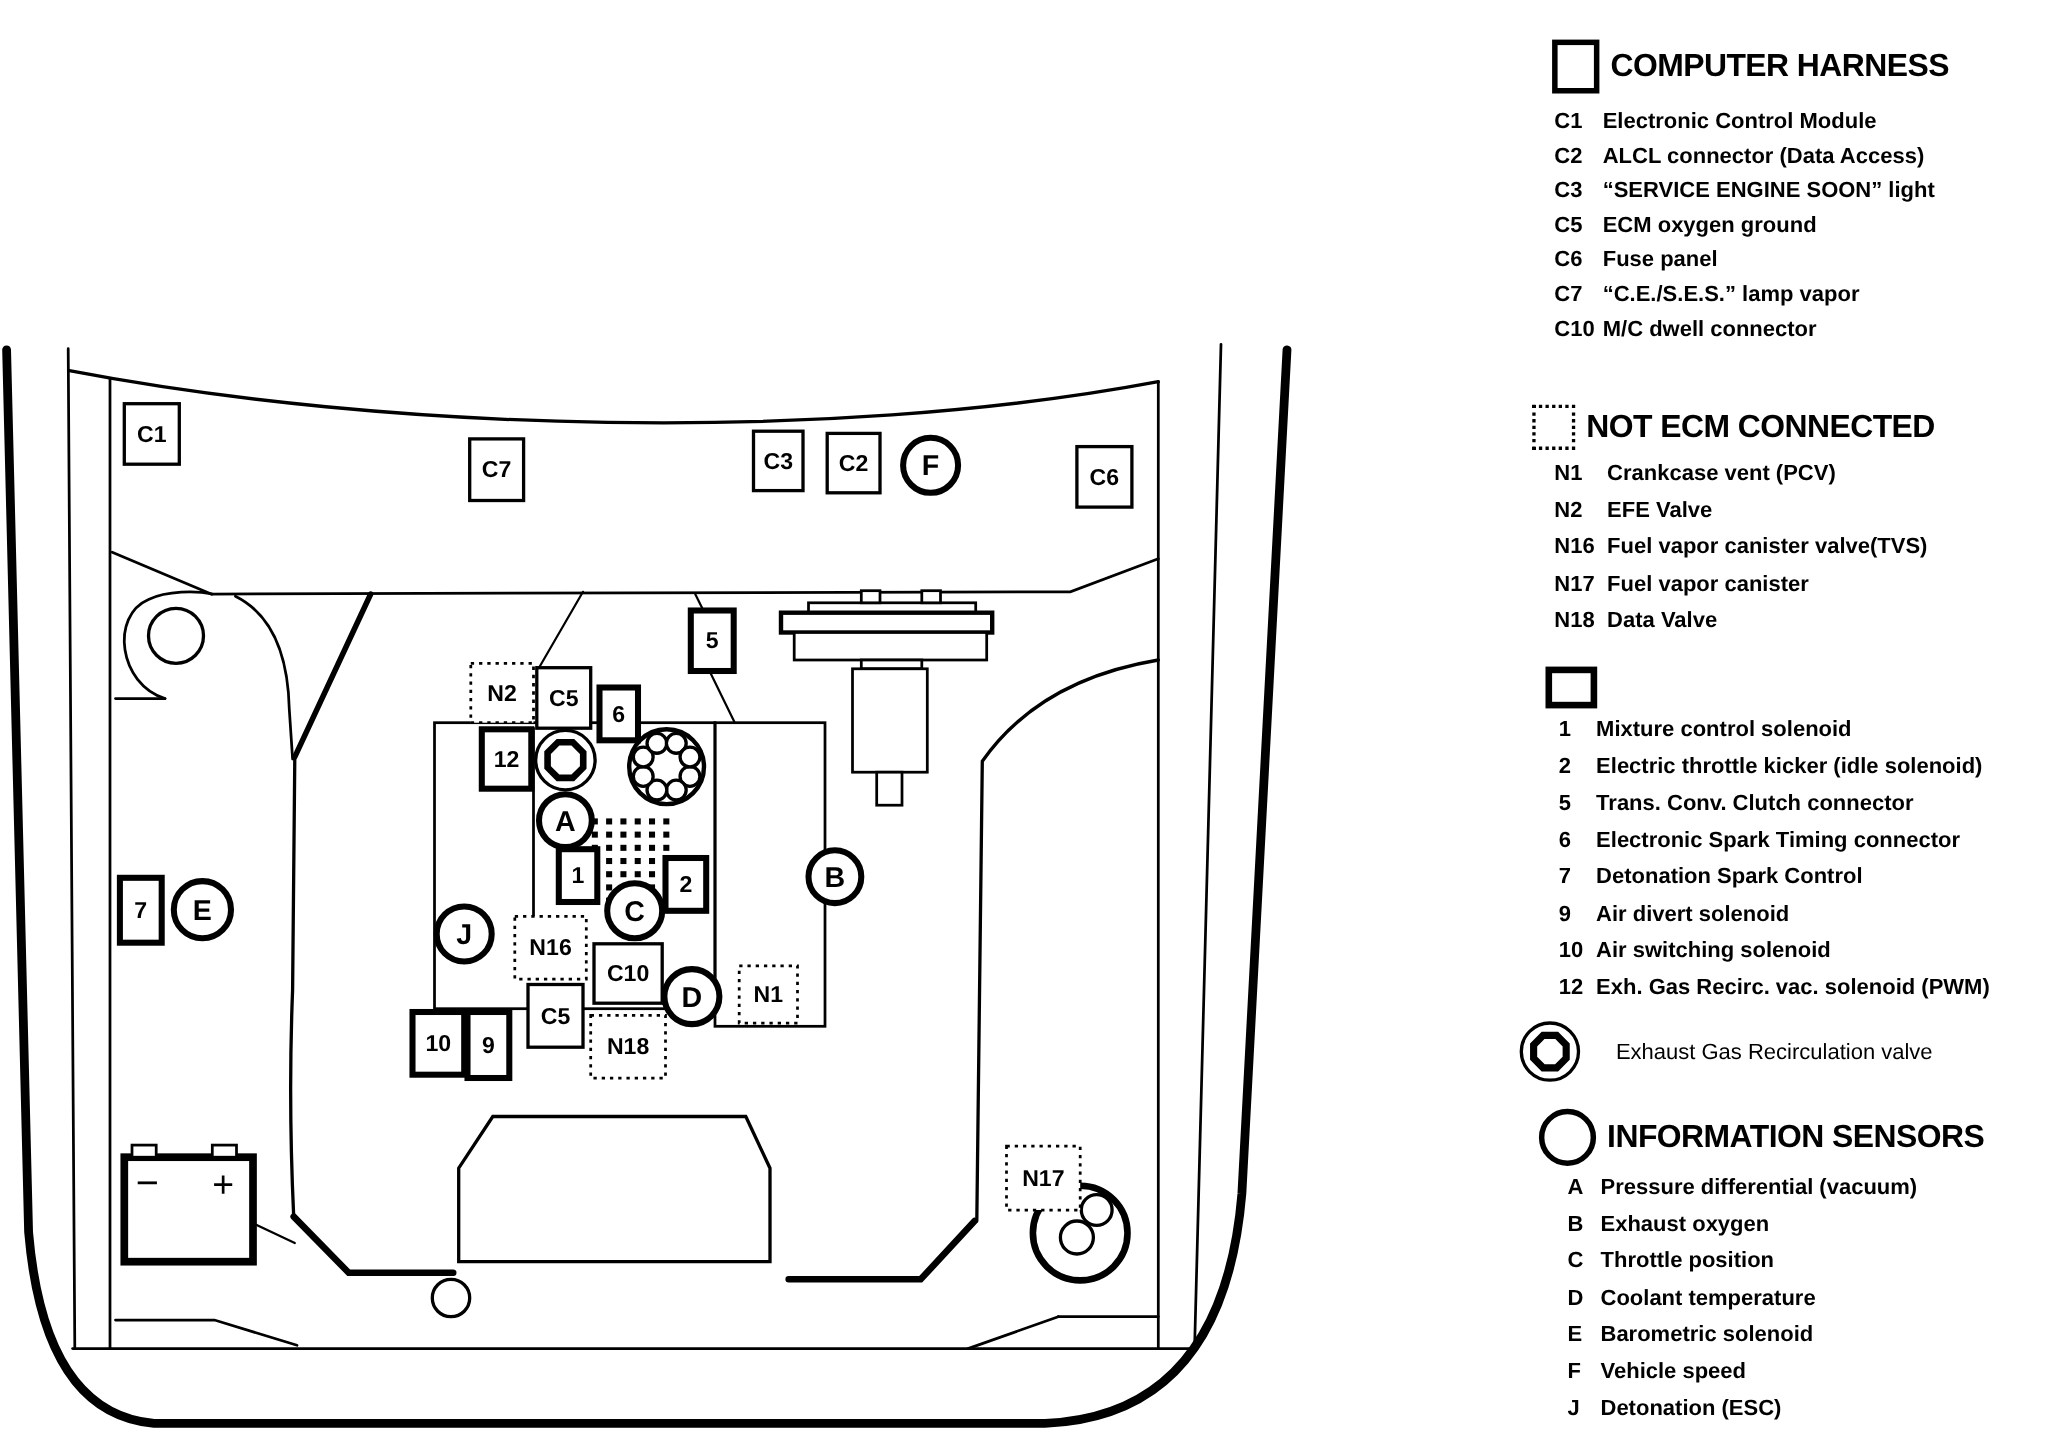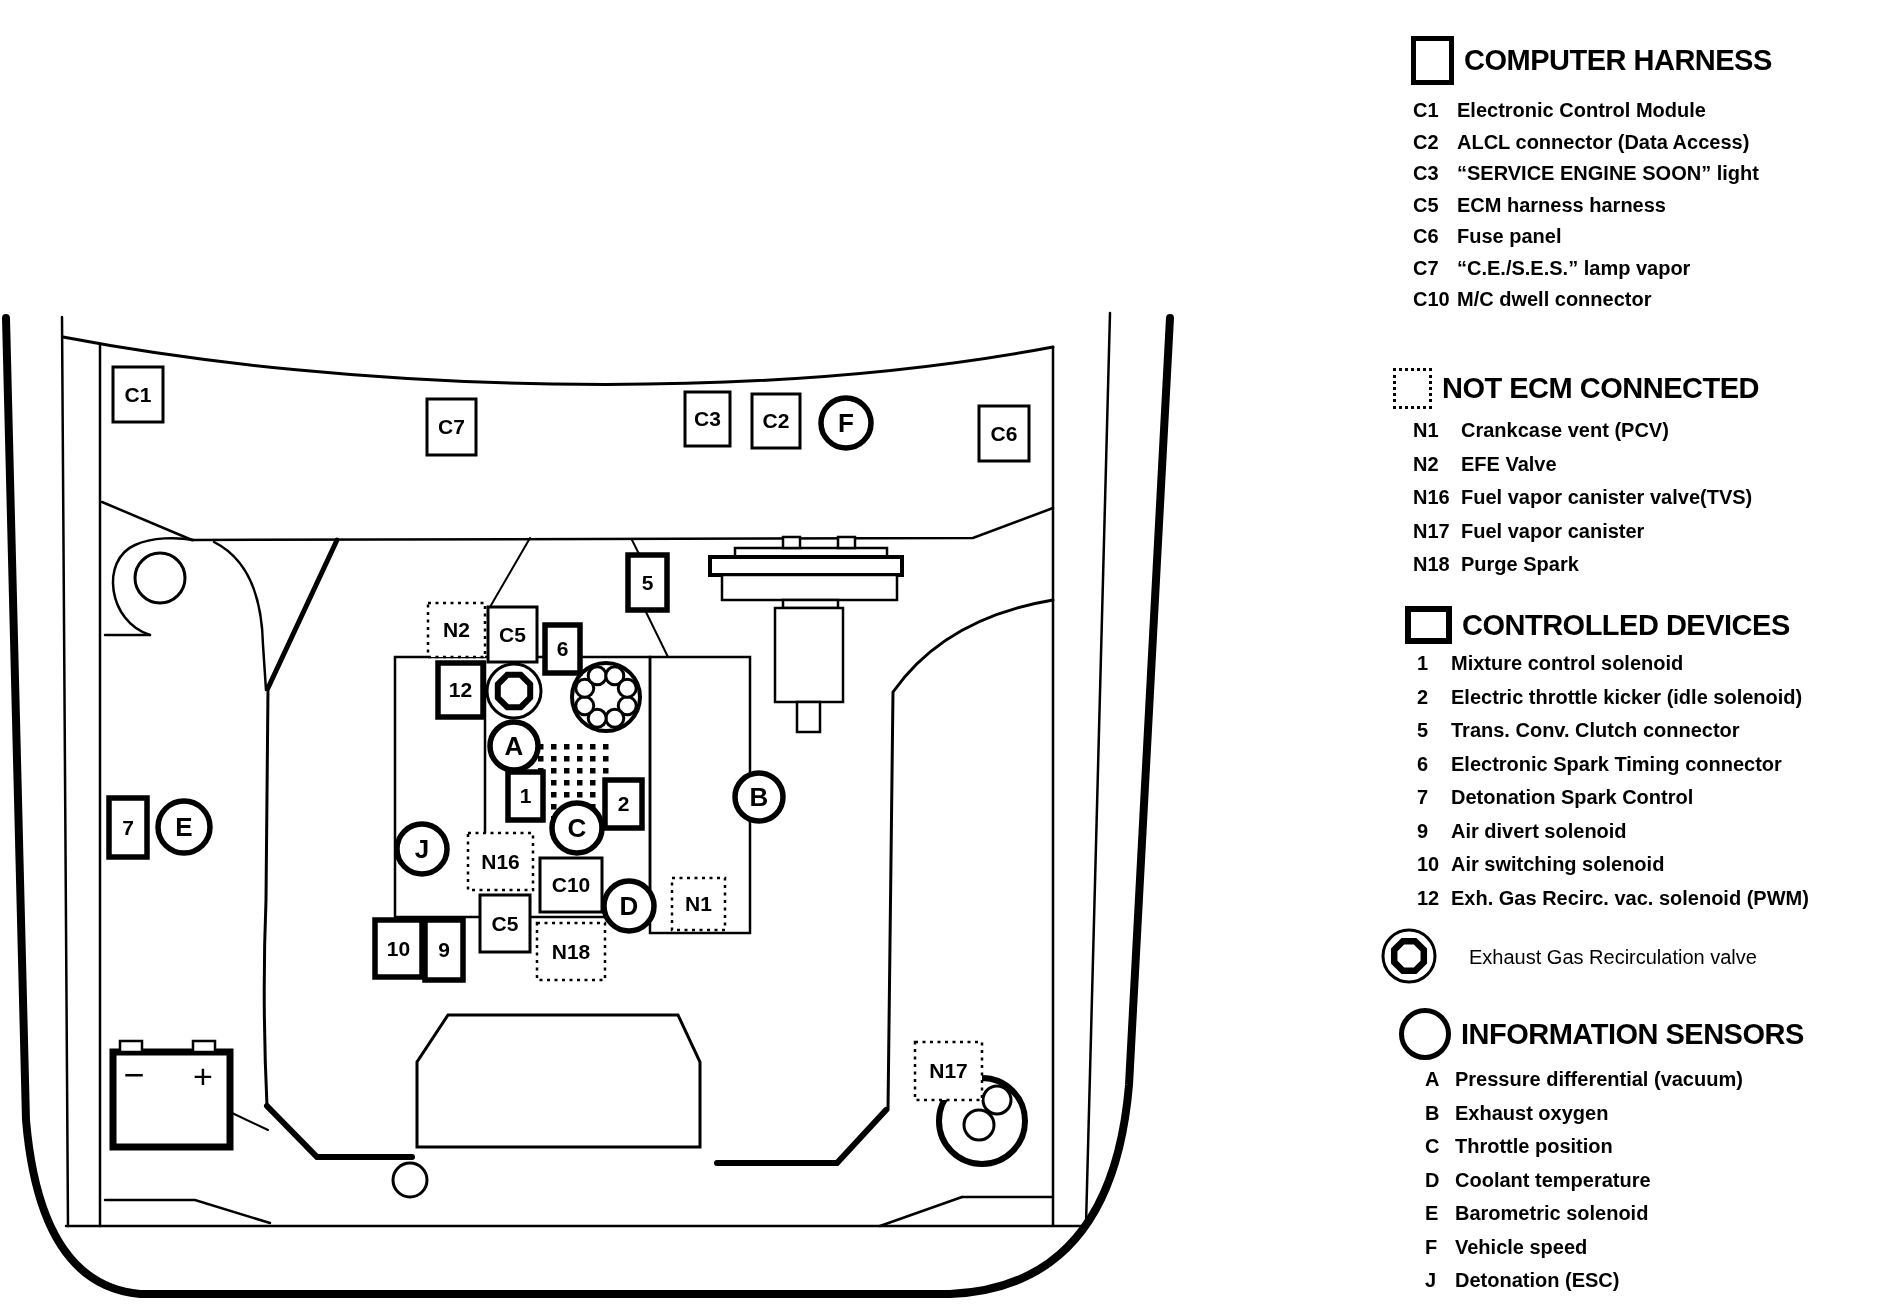--- a/index.html
+++ b/index.html
@@ -197,21 +197,21 @@
         <div class="legend-row" style="height: 31.5px;">
           <span class="lab" style="width: 44px;">C2</span>
           <span class="txt">ALCL connector (Data Access)</span>
         </div>
         <div class="legend-row" style="height: 31.5px;">
           <span class="lab" style="width: 44px;">C3</span>
           <span class="txt">“SERVICE ENGINE SOON” light</span>
         </div>
         <div class="legend-row" style="height: 31.5px;">
           <span class="lab" style="width: 44px;">C5</span>
-          <span class="txt">ECM harness harness</span>
+          <span class="txt">ECM oxygen ground</span>
         </div>
         <div class="legend-row" style="height: 31.5px;">
           <span class="lab" style="width: 44px;">C6</span>
           <span class="txt">Fuse panel</span>
         </div>
         <div class="legend-row" style="height: 31.5px;">
           <span class="lab" style="width: 44px;">C7</span>
           <span class="txt">“C.E./S.E.S.” lamp vapor</span>
         </div>
         <div class="legend-row" style="height: 31.5px;">
@@ -237,28 +237,27 @@
         <div class="legend-row" style="height: 33.5px;">
           <span class="lab" style="width: 48px;">N16</span>
           <span class="txt">Fuel vapor canister valve(TVS)</span>
         </div>
         <div class="legend-row" style="height: 33.5px;">
           <span class="lab" style="width: 48px;">N17</span>
           <span class="txt">Fuel vapor canister</span>
         </div>
         <div class="legend-row" style="height: 33.5px;">
           <span class="lab" style="width: 48px;">N18</span>
-          <span class="txt">Purge Spark</span>
+          <span class="txt">Data Valve</span>
         </div>
       </div>
     </div>
     <div class="legend-section" style="top: 606px;">
       <div class="legend-header" style="margin-left: 12px; margin-bottom: 8px;">
         <span class="icon-square-bold"></span>
-        <h2 class="legend-title">CONTROLLED DEVICES</h2>
       </div>
       <div class="legend-items" style="margin-left: 24px;">
         <div class="legend-row" style="height: 33.5px;">
           <span class="lab" style="width: 34px;">1</span>
           <span class="txt">Mixture control solenoid</span>
         </div>
         <div class="legend-row" style="height: 33.5px;">
           <span class="lab" style="width: 34px;">2</span>
           <span class="txt">Electric throttle kicker (idle solenoid)</span>
         </div>

